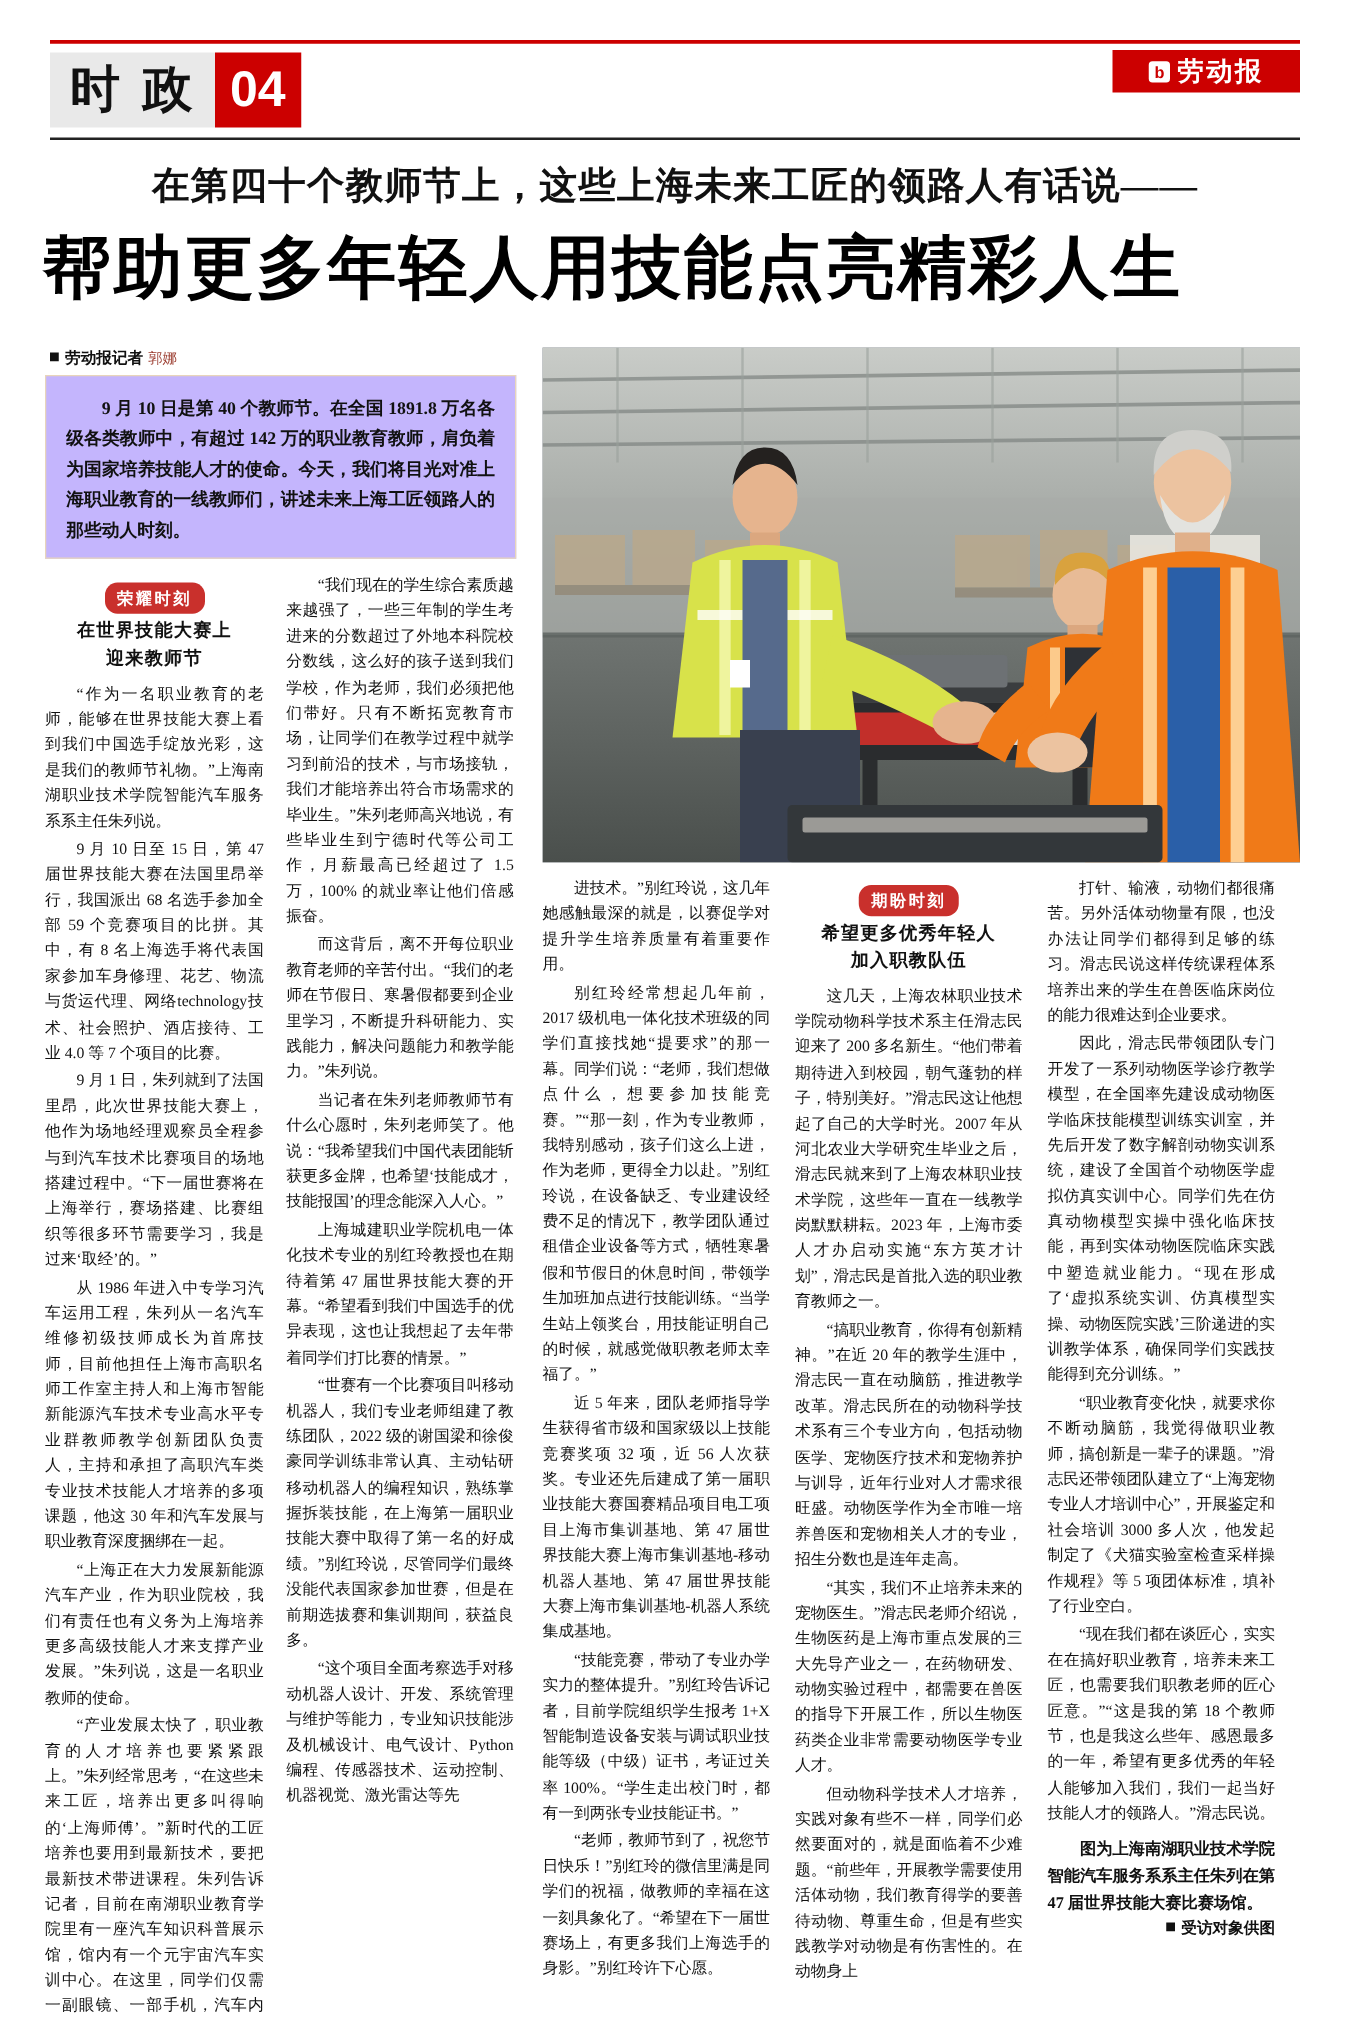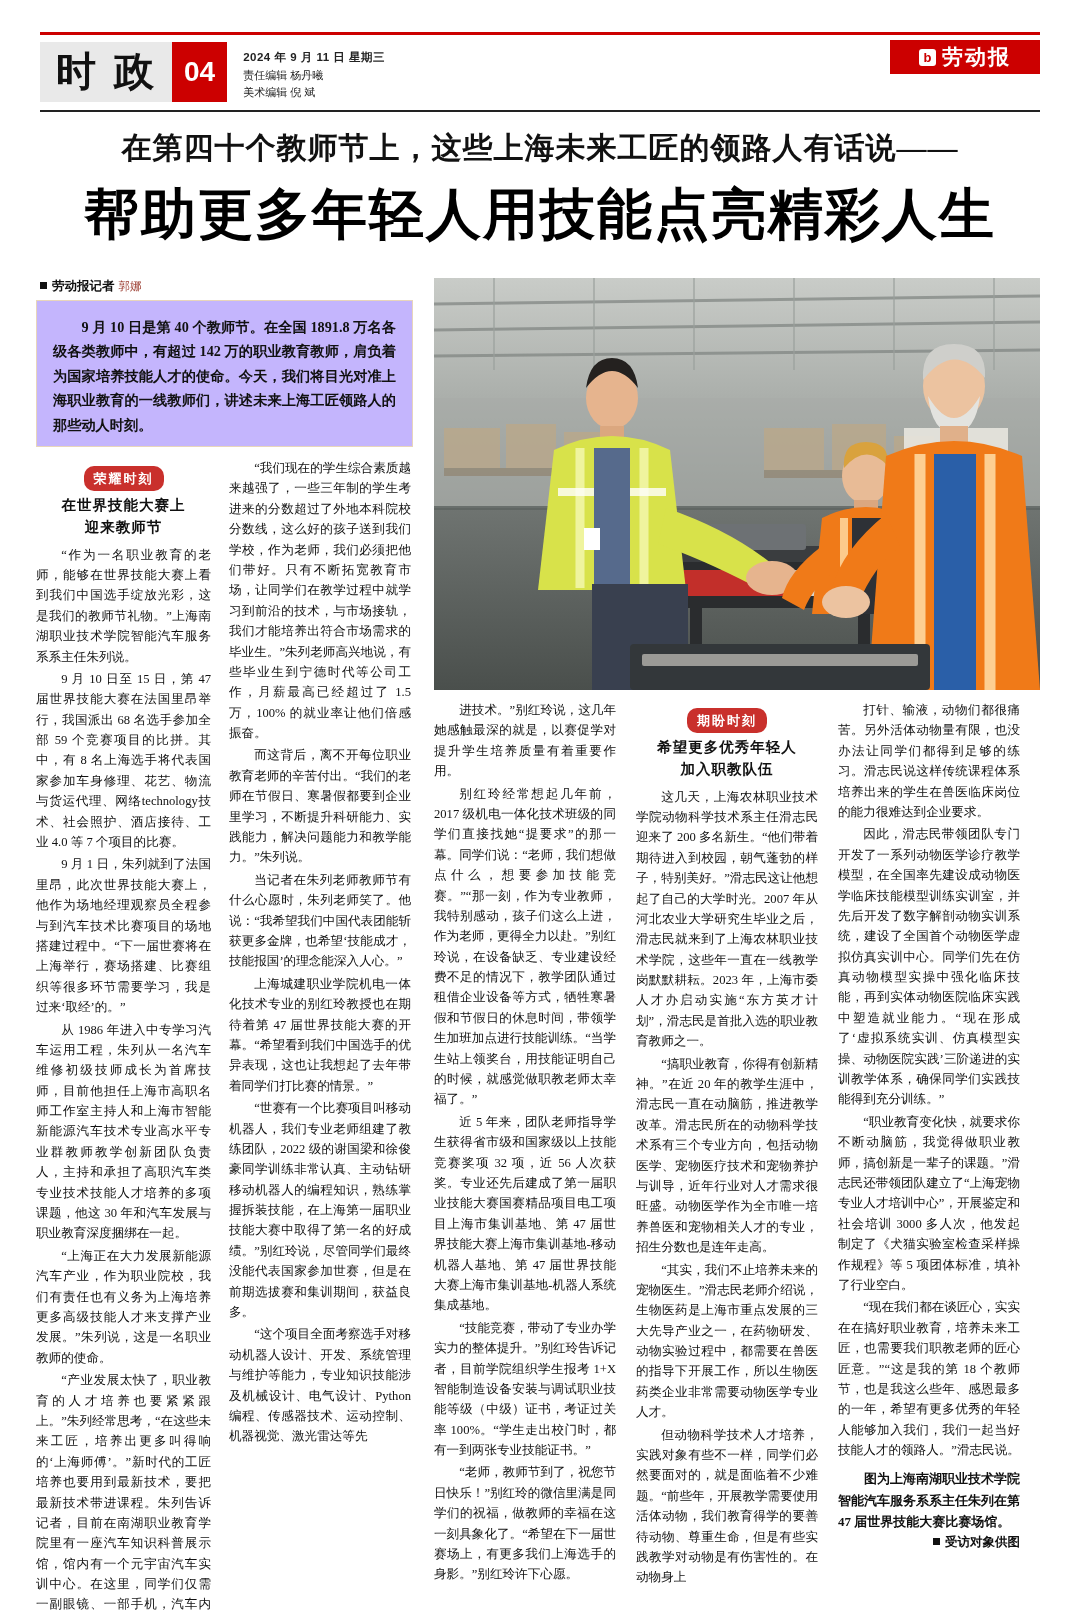--- a/index.html
+++ b/index.html
@@ -56,21 +56,21 @@
     font-size: 40px;
     line-height: 60px;
     padding: 0 14px 0 16px;
     letter-spacing: 4px;
   }
   .mast-pagenum {
     background: #c00;
     color: #fff;
     font-family: "Liberation Sans", sans-serif;
     font-weight: bold;
-    font-size: 28px;
+    font-size: 40px;
     line-height: 60px;
     padding: 0 12px;
   }
   .mast-meta {
     margin-left: 16px;
     font-family: "Liberation Sans", sans-serif;
     font-size: 11px;
     line-height: 1.55;
     color: #222;
     padding-top: 7px;
@@ -117,21 +117,21 @@
     text-align: center;
   }
   .headline {
     position: absolute;
     left: 34px; top: 185px;
     width: 1012px;
     font-size: 55px;
     font-weight: bold;
     letter-spacing: 2px;
     color: #000;
-    text-align: center;
+    text-align: left;
     line-height: 1.1;
   }
 
   
   .byline {
     position: absolute;
     left: 40px; top: 278px;
     font-family: "Liberation Sans", sans-serif;
     font-size: 12.5px;
     color: #111;
@@ -247,25 +247,20 @@
 </head>
 <body>
 
 <div class="page">
 
   <div class="masthead">
     <div class="mast-rule-top"></div>
     <div class="mast-block">
       <div class="mast-section">时 政</div>
       <div class="mast-pagenum">04</div>
-      <div class="mast-meta">
-        <div class="d1">2024 年 9 月 11 日 星期三</div>
-        <div>责任编辑 杨丹曦</div>
-        <div>美术编辑 倪 斌</div>
-      </div>
     </div>
     <div class="mast-logo">
       <div class="mark">b</div>
       <div class="lname">劳动报</div>
     </div>
     <div class="mast-rule-bottom"></div>
   </div>
 
   <div class="shoulder">在第四十个教师节上，这些上海未来工匠的领路人有话说——</div>
   <div class="headline">帮助更多年轻人用技能点亮精彩人生</div>

